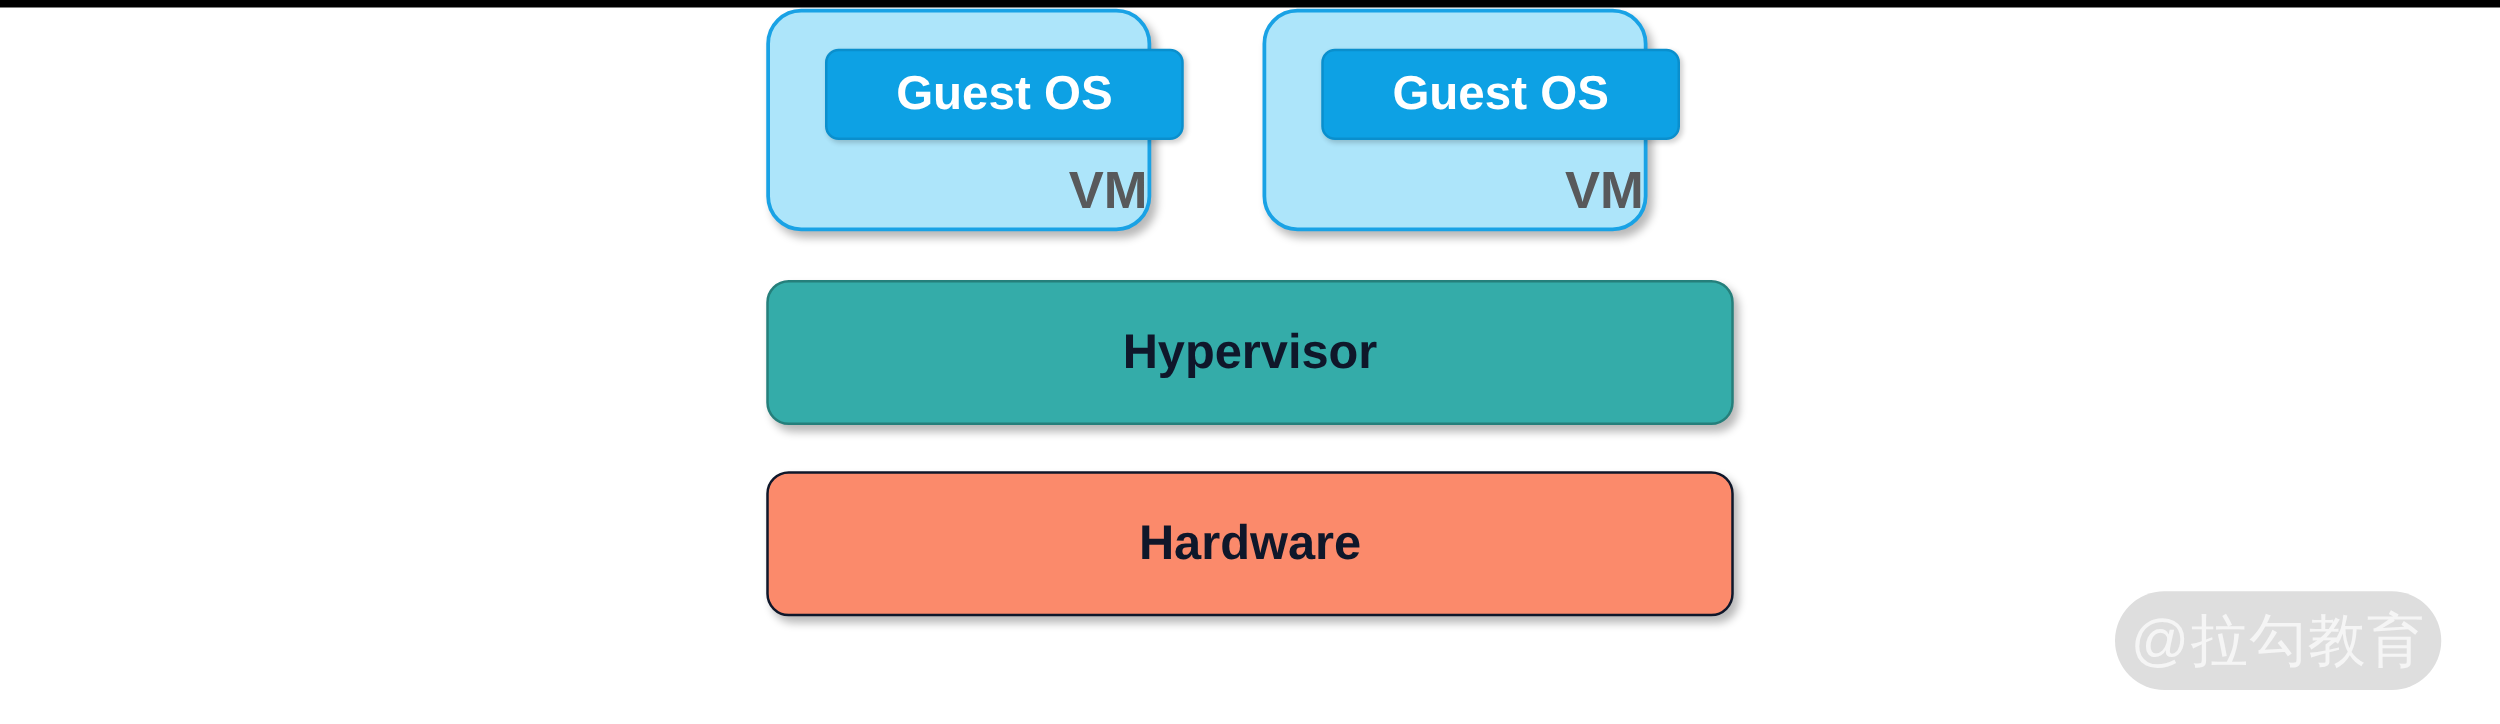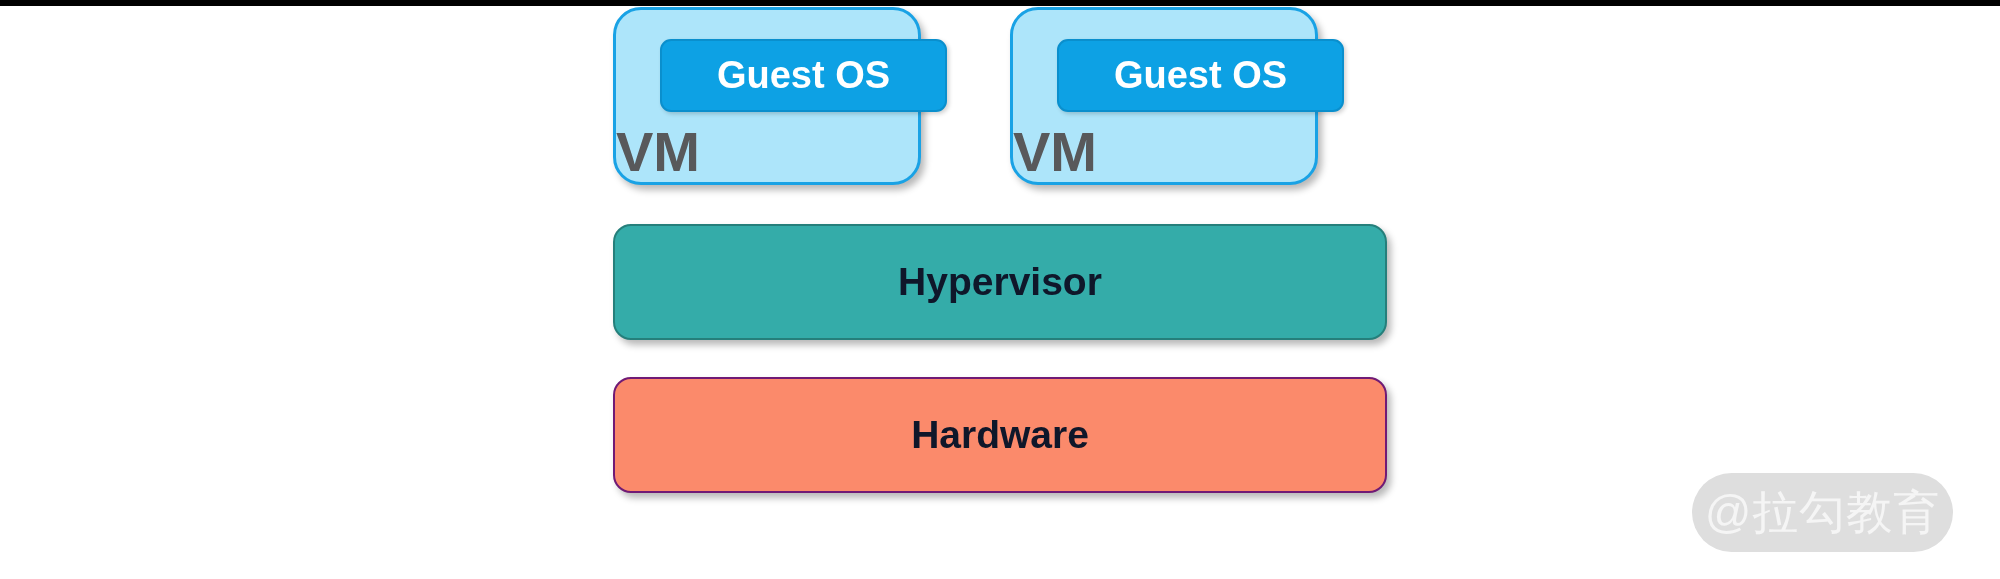--- a/index.html
+++ b/index.html
@@ -36,35 +36,35 @@
     border: 2px solid #0a8fcd;
     border-radius: 11px;
     display: flex; align-items: center; justify-content: center;
     color: #ffffff;
     font-size: 38px; font-weight: 700;
     box-shadow: 2px 2px 4px rgba(0,0,0,0.18);
   }
   .vm-label {
     position: absolute;
     left: 0; right: 0; top: 118px;
-    text-align: left;
+    text-align: right;
     color: #58595b;
-    font-size: 56px; font-weight: 600;
+    font-size: 42px; font-weight: 600;
     line-height: 48px;
   }
   .layer {
     left: 613px; width: 774px; height: 116px;
     border-radius: 18px;
     display: flex; align-items: center; justify-content: center;
     color: #0f172a;
     font-size: 39px; font-weight: 700;
     box-shadow: 4px 5px 7px rgba(0,0,0,0.28);
   }
   .hypervisor { top: 224px; background: #34aca9; border: 2px solid #257f7b; }
-  .hardware   { top: 377px; background: #fb8a6b; border: 2px solid #701a75; }
+  .hardware   { top: 377px; background: #fb8a6b; border: 2px solid #0f172a; }
   .watermark {
     left: 1692px; top: 473px;
     width: 261px; height: 79px;
     background: #dedede;
     border-radius: 40px;
     display: flex; align-items: center; justify-content: center;
     color: #f5f5f5;
     font-size: 46px; font-weight: 400;
     letter-spacing: 1px;
   }

